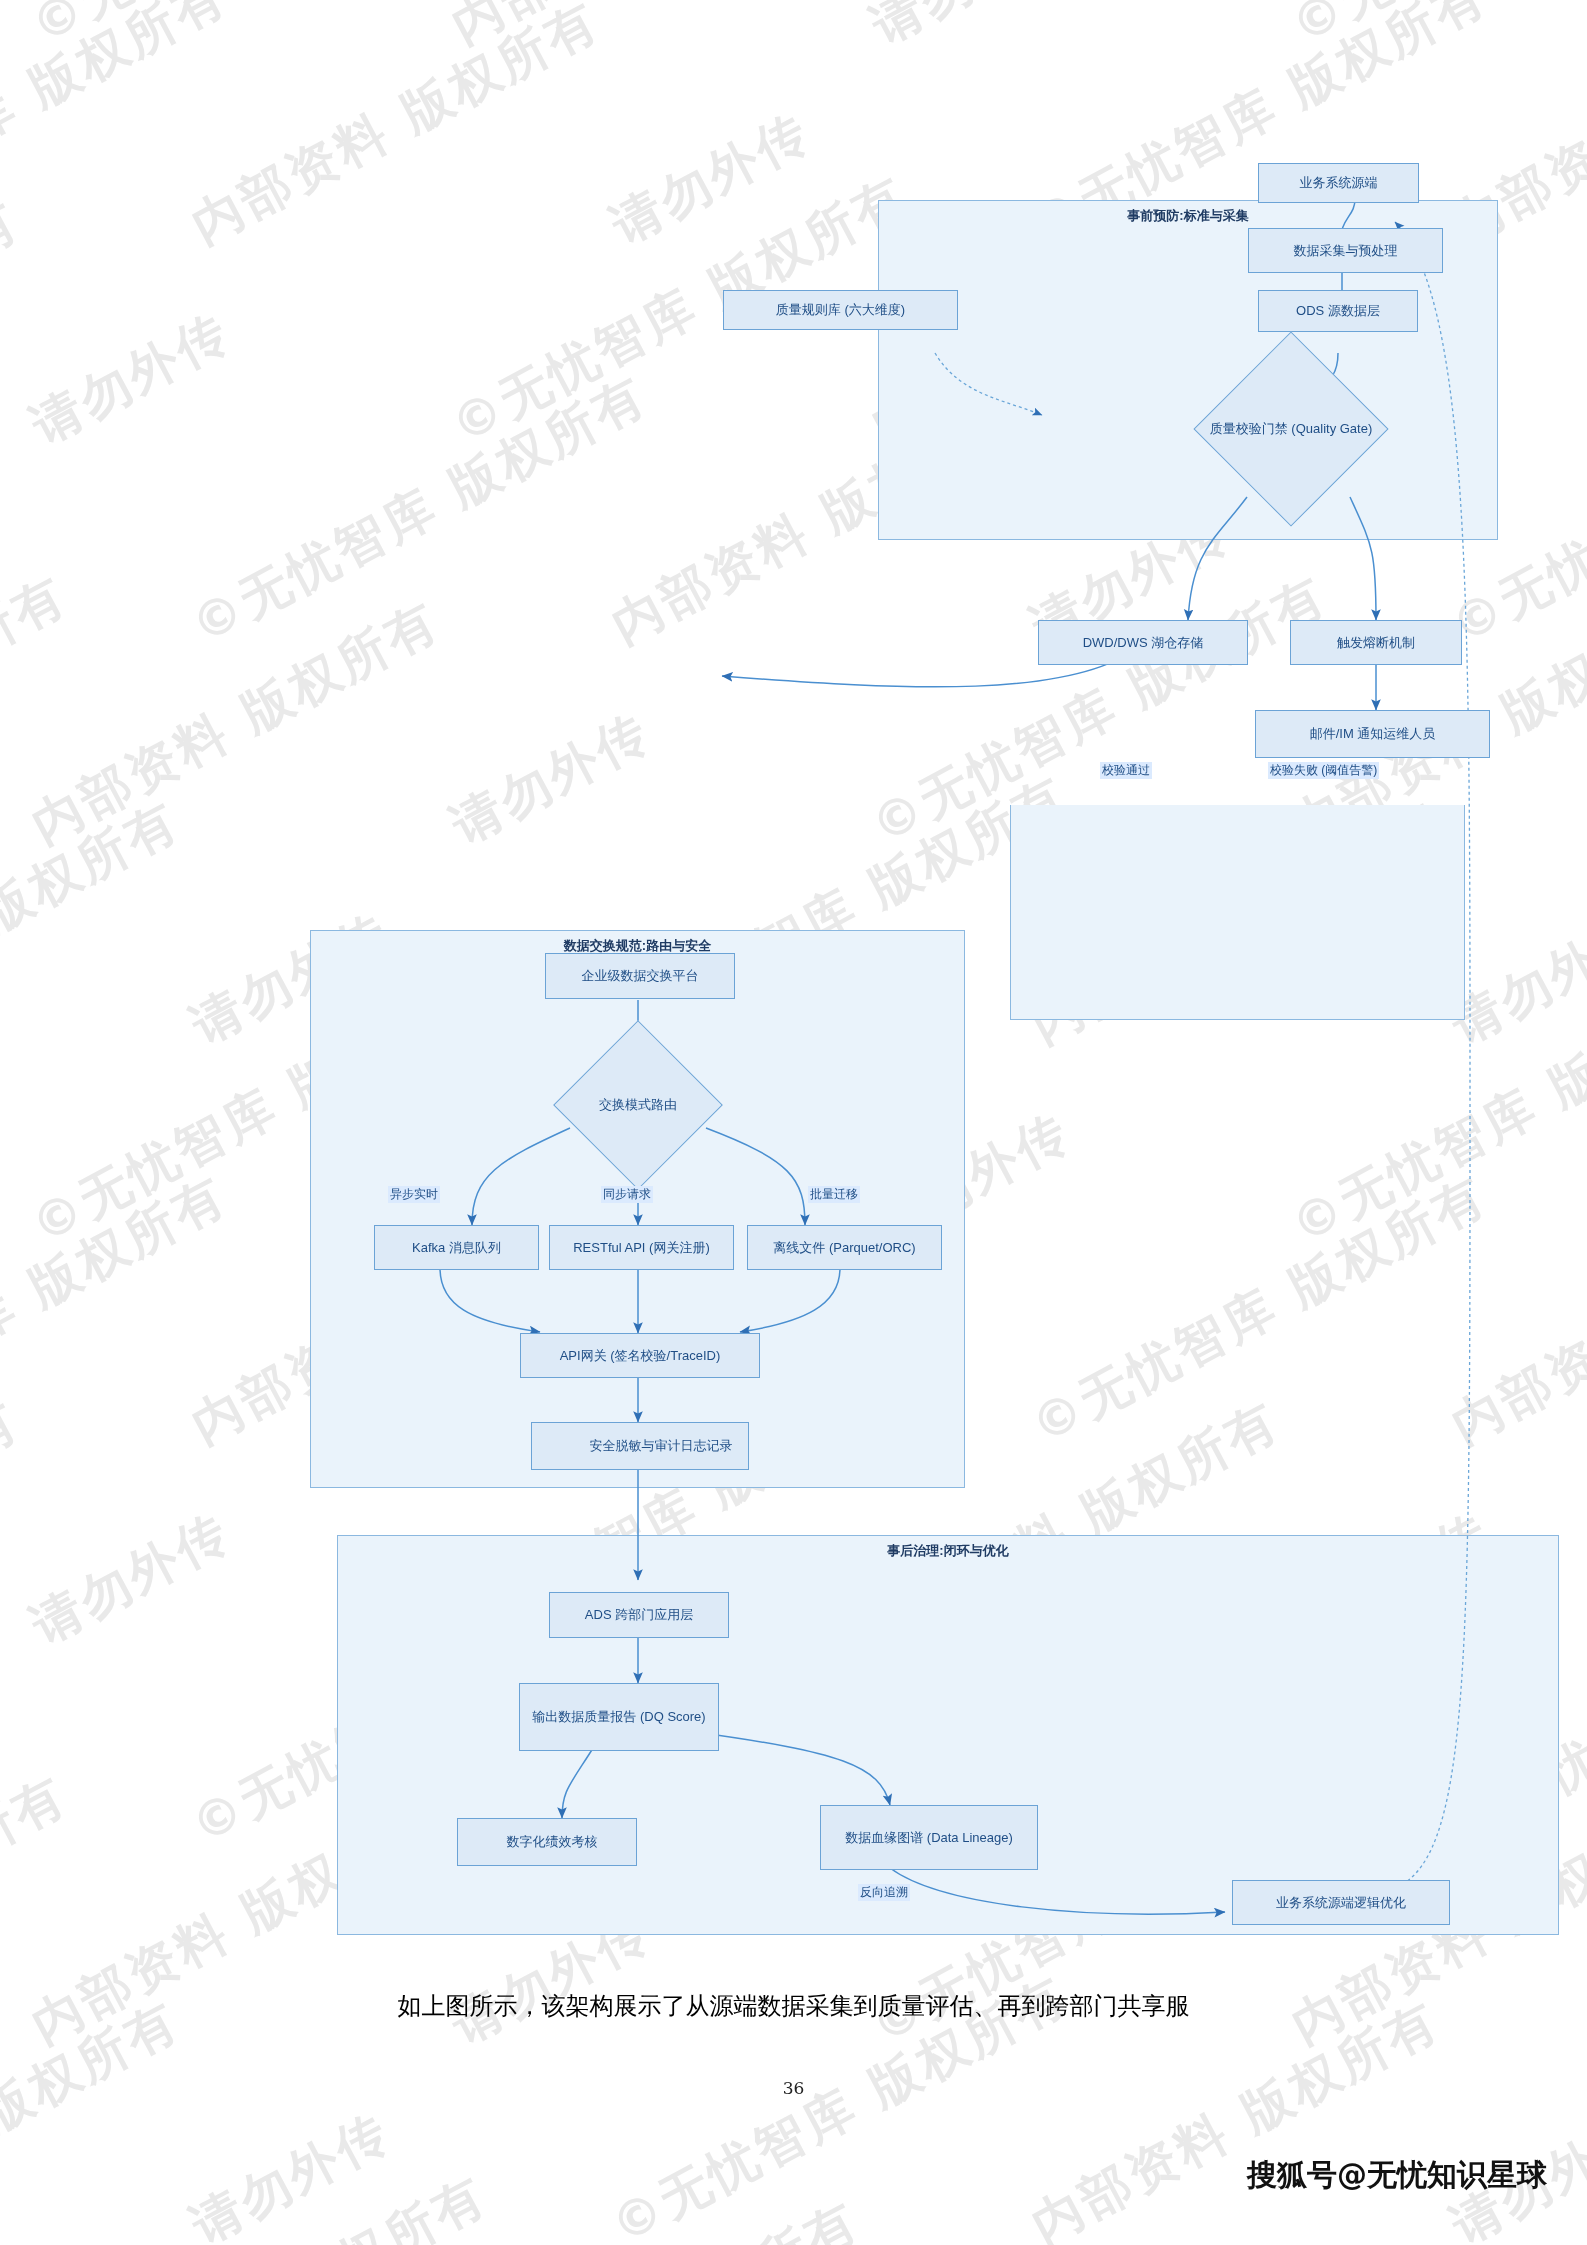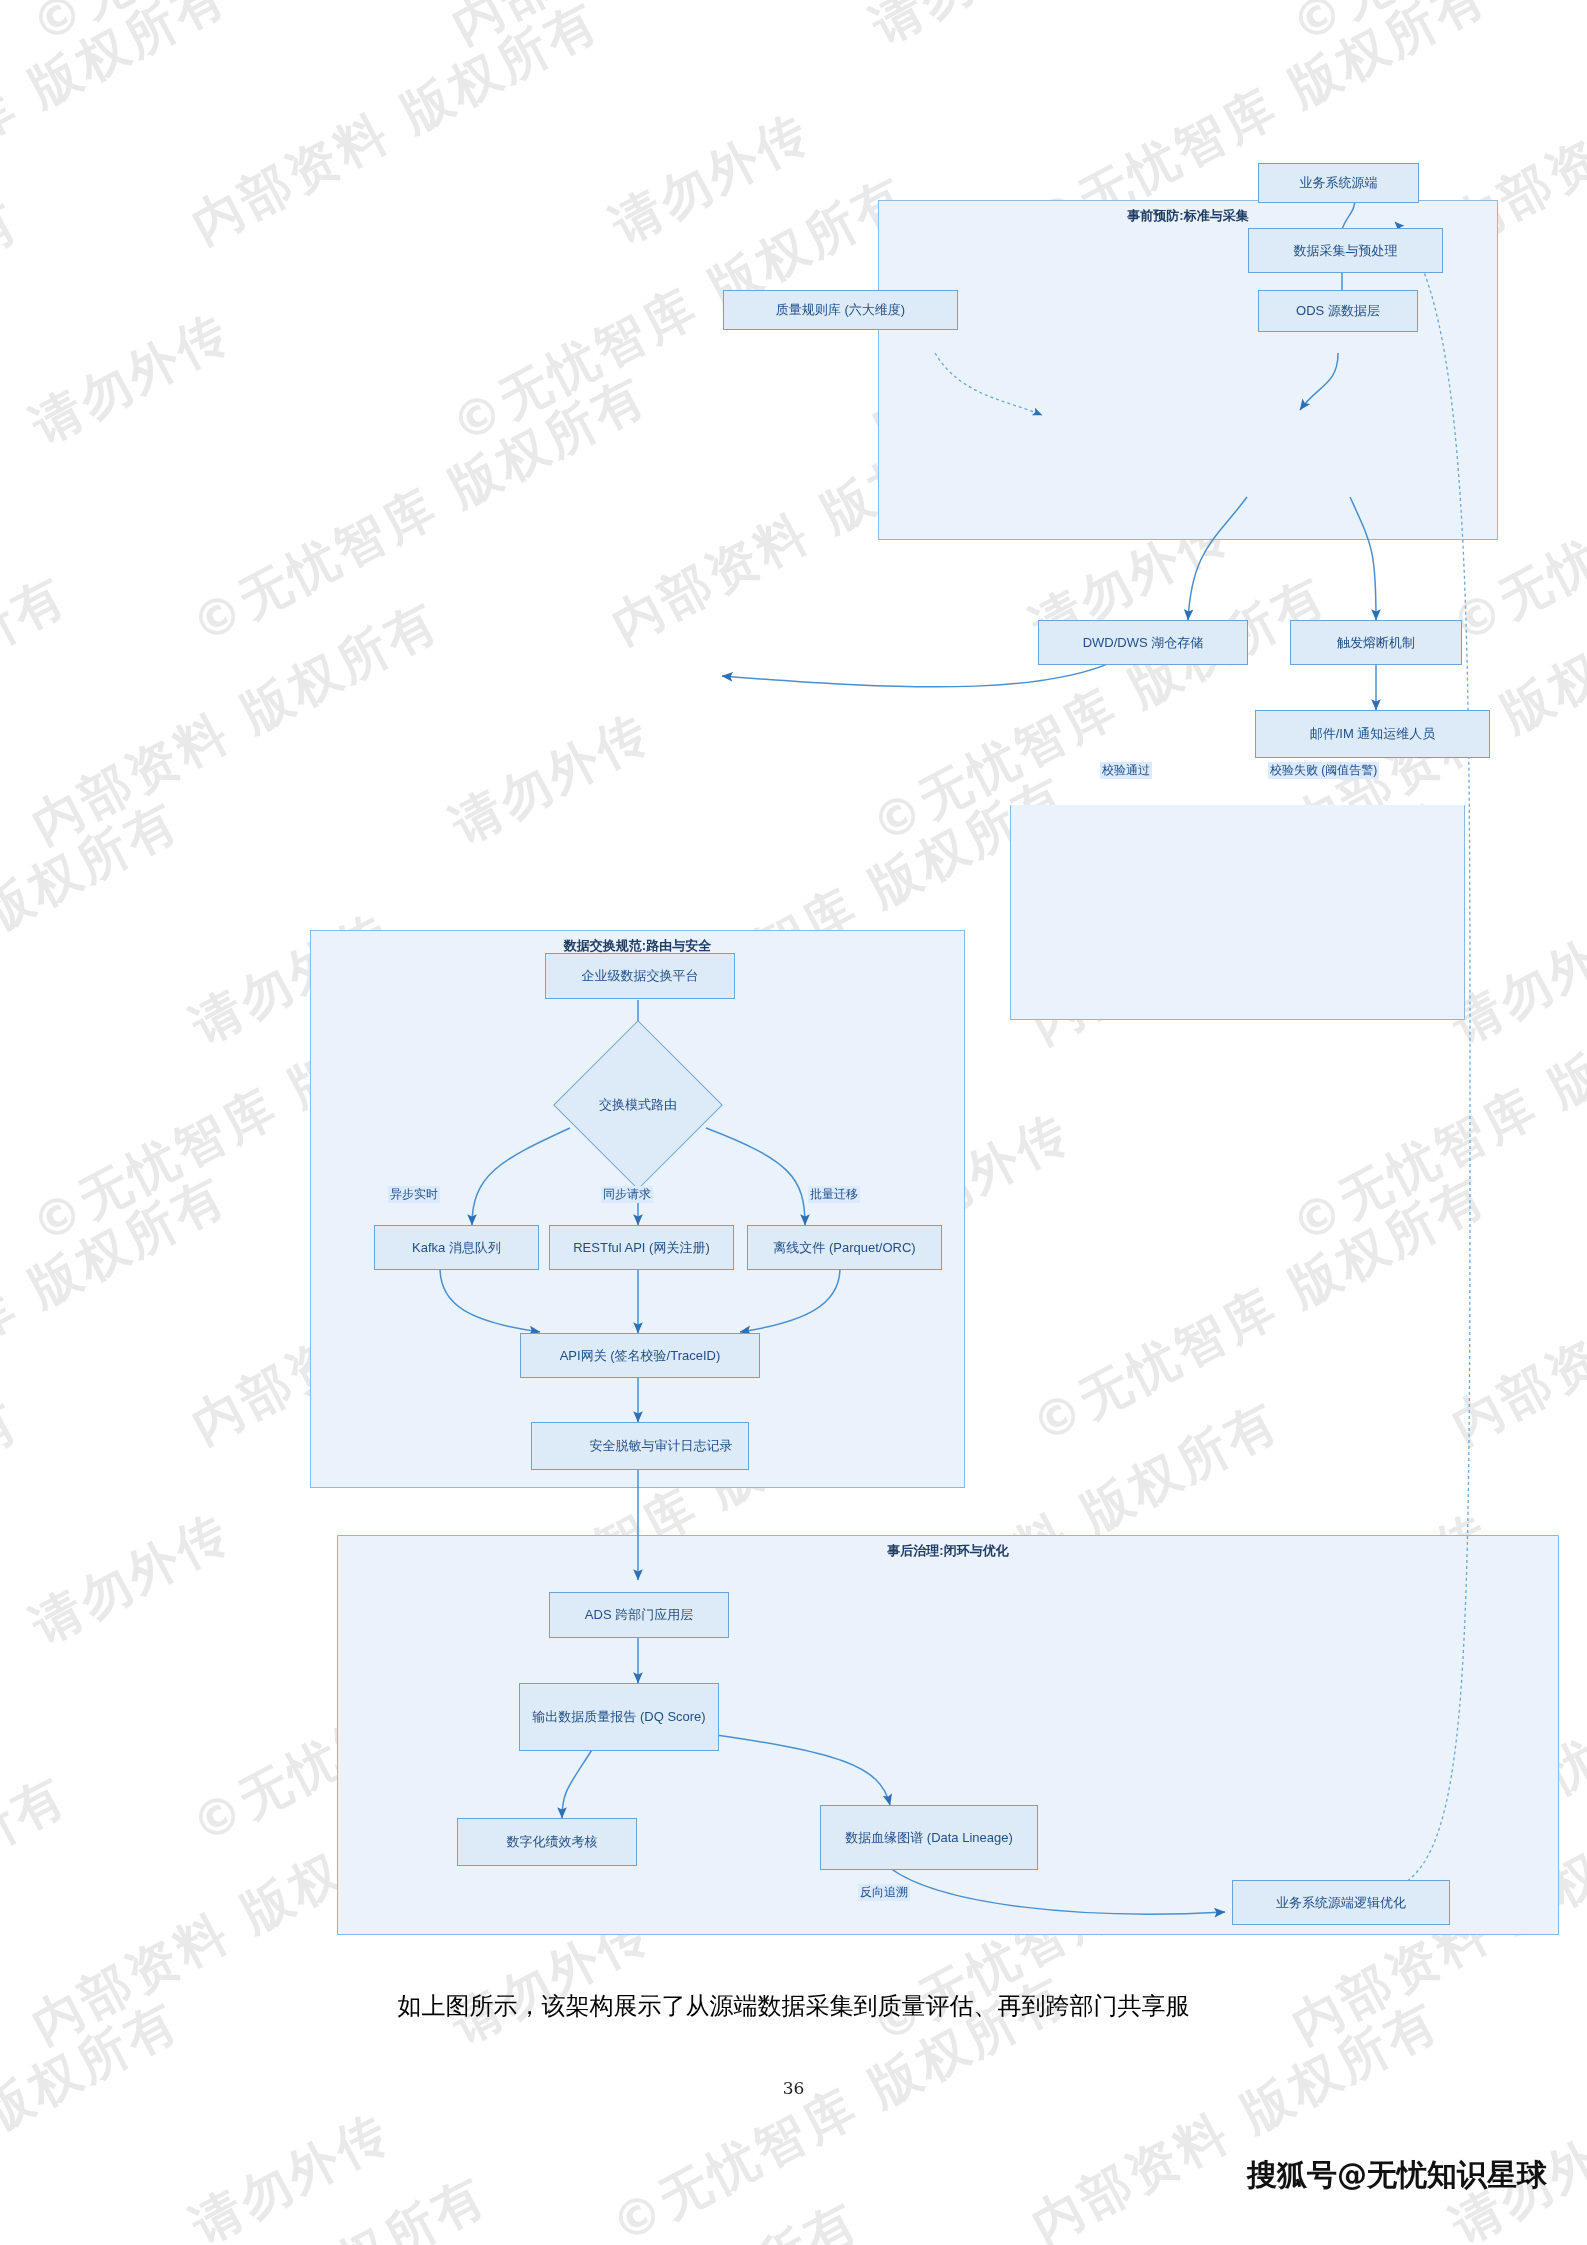--- a/index.html
+++ b/index.html
@@ -286,20 +286,24 @@
   <div class="node" style="left:1258px; top:163px; width:161px; height:40px;">业务系统源端</div>
 
   <div class="node" style="left:1248px; top:228px; width:195px; height:45px;">数据采集与预处理</div>
 
   <div class="node" style="left:1040px; top:290px; width:175px; height:40px; left:723px; width:235px;">质量规则库 (六大维度)</div>
 
   <div class="node" style="left:1258px; top:290px; width:160px; height:42px; left:1258px;">ODS 源数据层</div>
 
   <div class="node decision" style="left:1241px; top:372px; width:0; height:0; left:1236px; top:371px; width:0px; height:0px;">
   </div>
+  <div class="node decision" style="left:1222px; top:360px; width:138px; height:138px;">
+    <div class="diamond-shape"></div>
+    <div class="diamond-label">质量校验门禁 (Quality Gate)</div>
+  </div>
 
   <div class="node" style="left:1038px; top:620px; width:210px; height:45px;">DWD/DWS 湖仓存储</div>
 
   <div class="node" style="left:1290px; top:620px; width:172px; height:45px;">触发熔断机制</div>
 
   <div class="node" style="left:1257px; top:710px; width:235px; height:48px; left:1255px;">邮件/IM 通知运维人员</div>
 
   <div class="node" style="left:545px; top:953px; width:190px; height:46px;">企业级数据交换平台</div>
 
   <div class="node decision" style="left:578px; top:1045px; width:120px; height:120px;">

